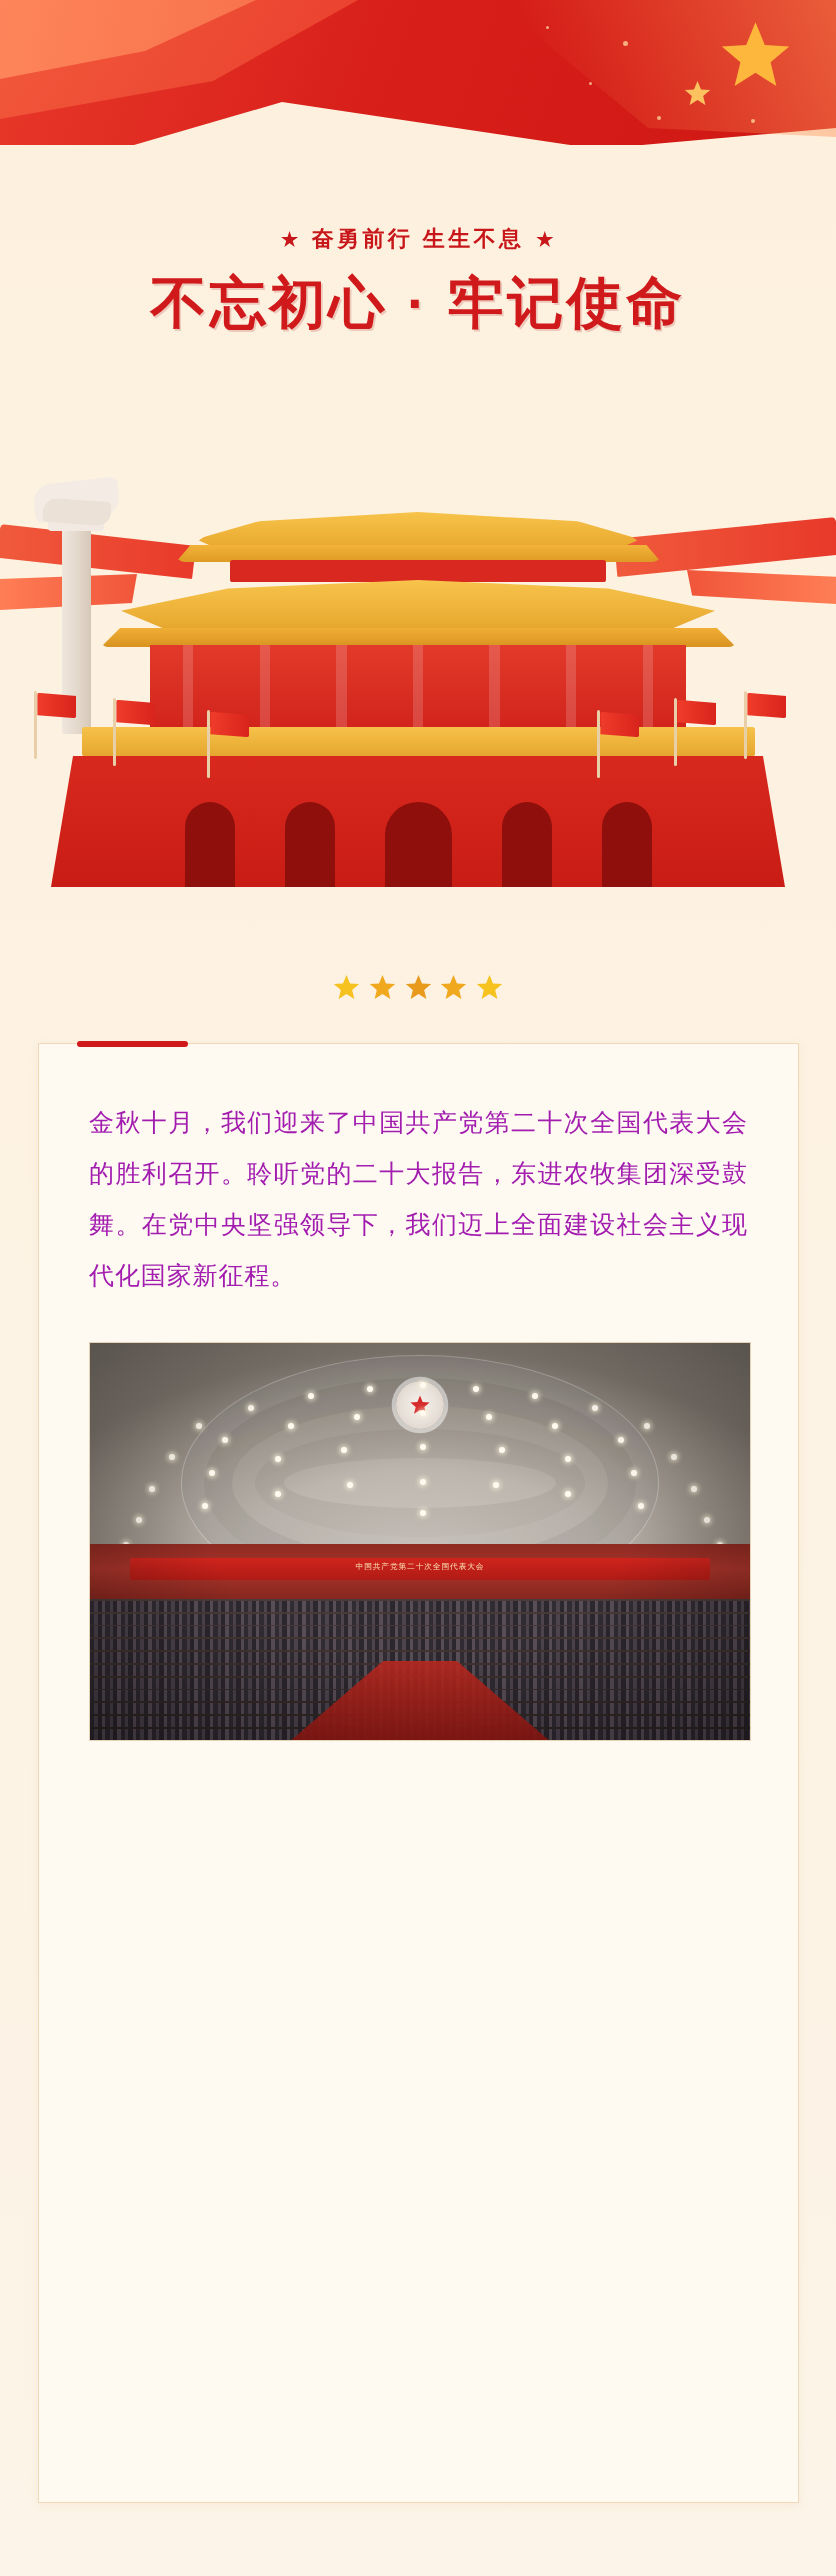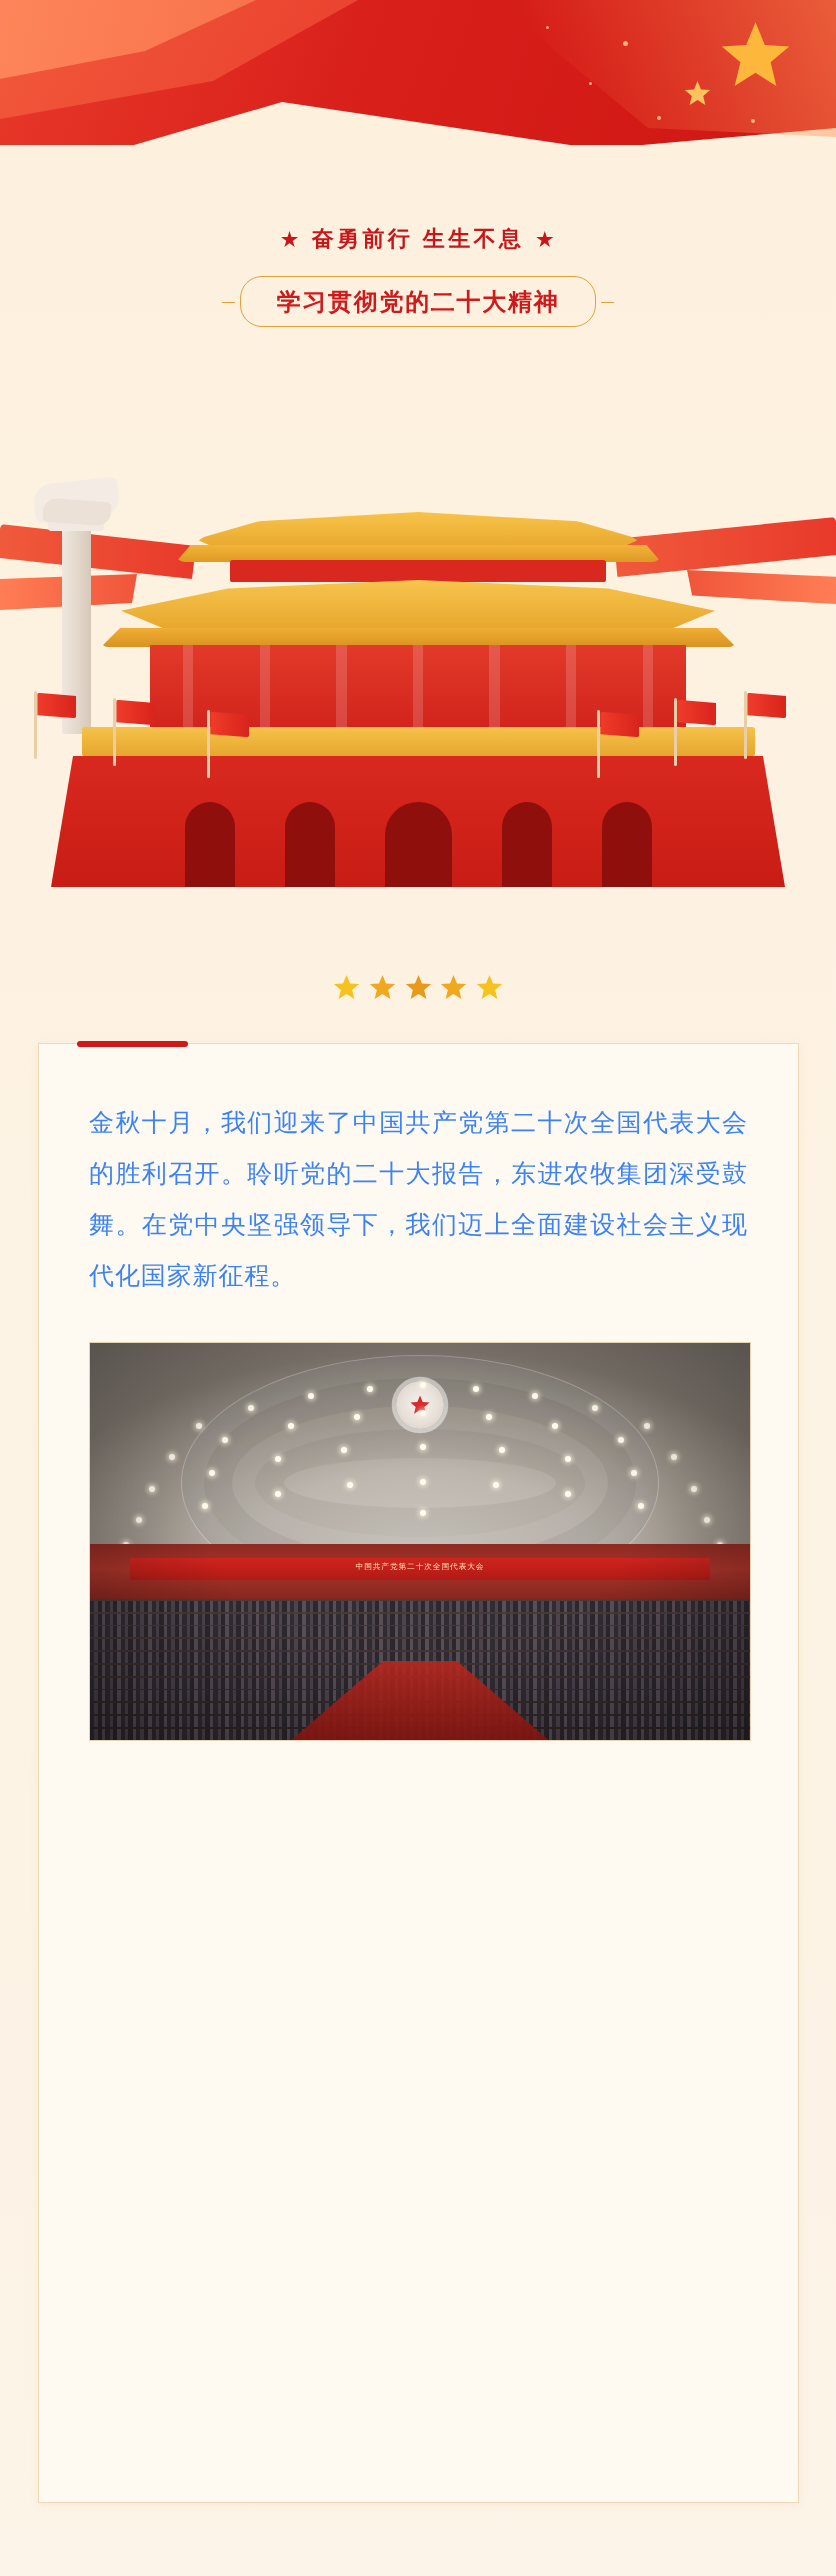--- a/index.html
+++ b/index.html
@@ -333,21 +333,21 @@
   }
   .card-tab {
     position: absolute;
     top: -3.4px; left: 38px;
     width: 111px; height: 6px;
     background: #d0191b;
     border-radius: 3.4px;
   }
   .card-inner { padding: 53px 50px 50px 50px; }
   .para {
-    color: #3b82f6;
+    color: #a21caf;
     font-size: 25px;
     line-height: 51px;
     letter-spacing: 0.9px;
     text-align: justify;
     text-justify: inter-ideograph;
   }
 
   
   .photo {
     margin: 41px 0 44px 0;
@@ -475,23 +475,21 @@
     <span class="spark" style="left:546px; top:25.6px; width:3.4px; height:3.4px;"></span>
     <span class="spark" style="left:751px; top:119px; width:4.3px; height:4.3px;"></span>
   </div>
 
   <div class="headline">
     <div class="kicker">
       <span class="k-star">★</span>
       <span class="k-text">奋勇前行  生生不息</span>
       <span class="k-star">★</span>
     </div>
-    <div class="pill-wrap">
-      <span class="pill">学习贯彻党的二十大精神</span>
-    </div>
+    <div class="main-title">不忘初心 · 牢记使命</div>
   </div>
 
   <div class="illus">
     <div class="ribbon-l"></div>
     <div class="ribbon-l2"></div>
     <div class="ribbon-r"></div>
     <div class="ribbon-r2"></div>
 
     <div class="column">
       <div class="col-shaft"></div>

